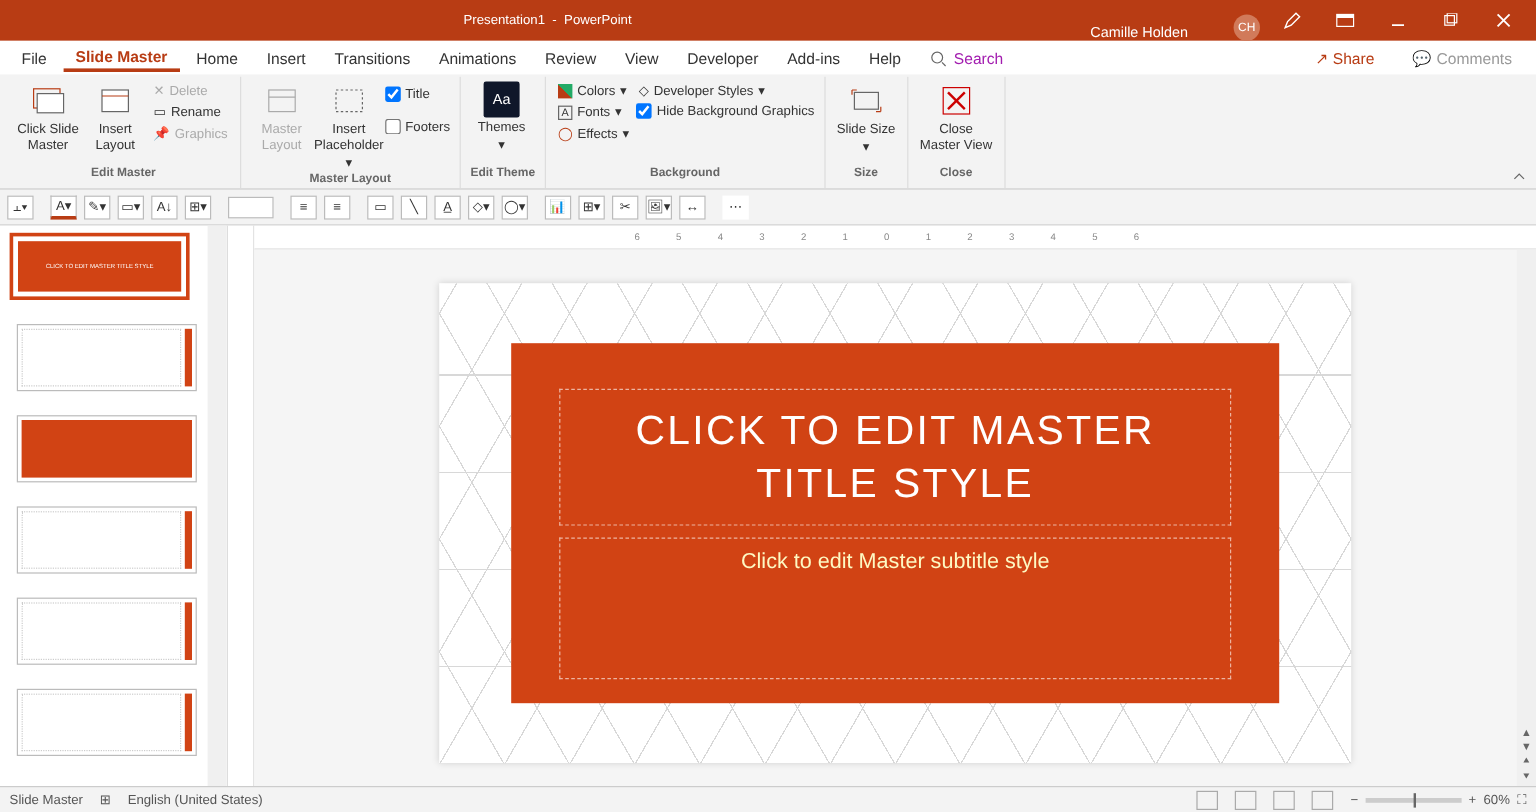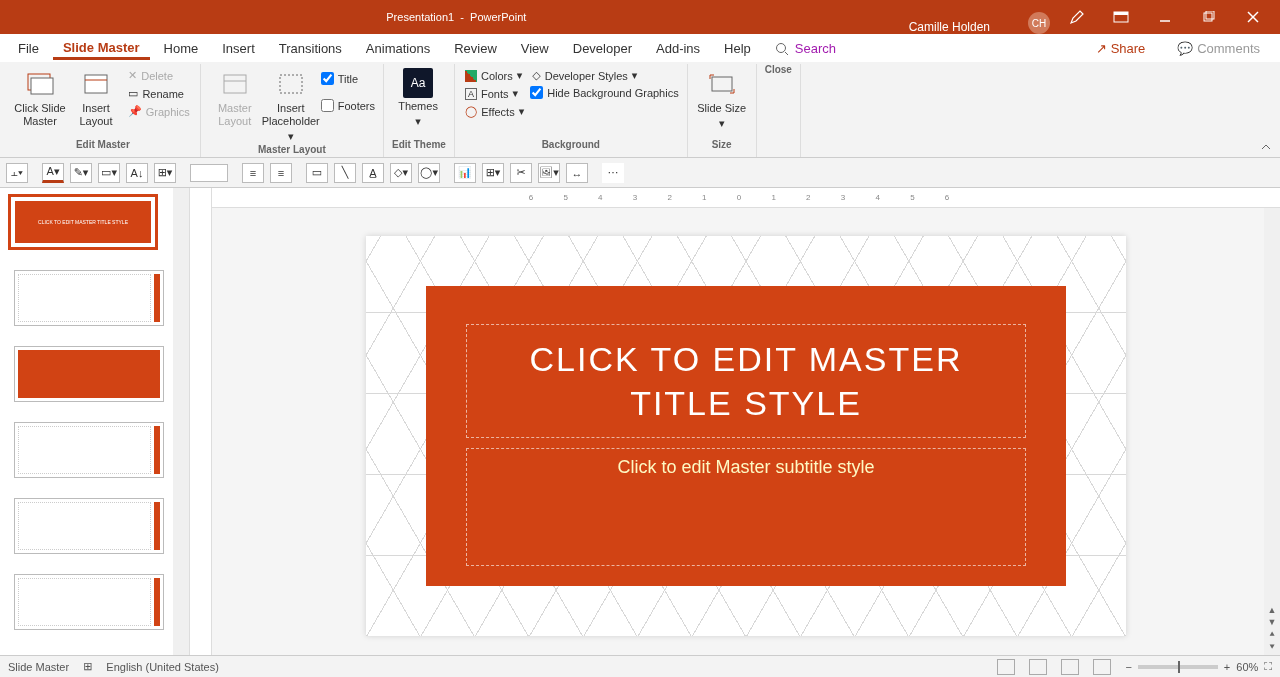--- a/index.html
+++ b/index.html
@@ -261,20 +261,32 @@
               <path d="M2 3l4 0M2 3l0 4M26 21l-4 0M26 21l0-4" stroke="#b83c14"></path>
             </svg>
           </div>
         <span>Slide Size</span> ▾
       </div>
     </div>
     <div class="group-label">Size</div>
   </div>
 
   <div class="group">
+    <div class="group-body">
+      <div class="big-btn" style="width:64px">
+        <div class="ico">
+            <svg width="28" height="28">
+              <rect x="3" y="3" width="22" height="22" fill="none" stroke="#c00"></rect>
+              <line x1="7" y1="7" x2="21" y2="21" stroke="#c00" stroke-width="2"></line>
+              <line x1="21" y1="7" x2="7" y2="21" stroke="#c00" stroke-width="2"></line>
+            </svg>
+          </div>
+        <span>Close Master View</span>
+      </div>
+    </div>
     <div class="group-label">Close</div>
   </div>
 
   <div class="collapse-btn">
       <svg width="12" height="12">
         <path d="M2 8l4-4 4 4" fill="none" stroke="#666"></path>
       </svg>
     </div>
 </div>
 

